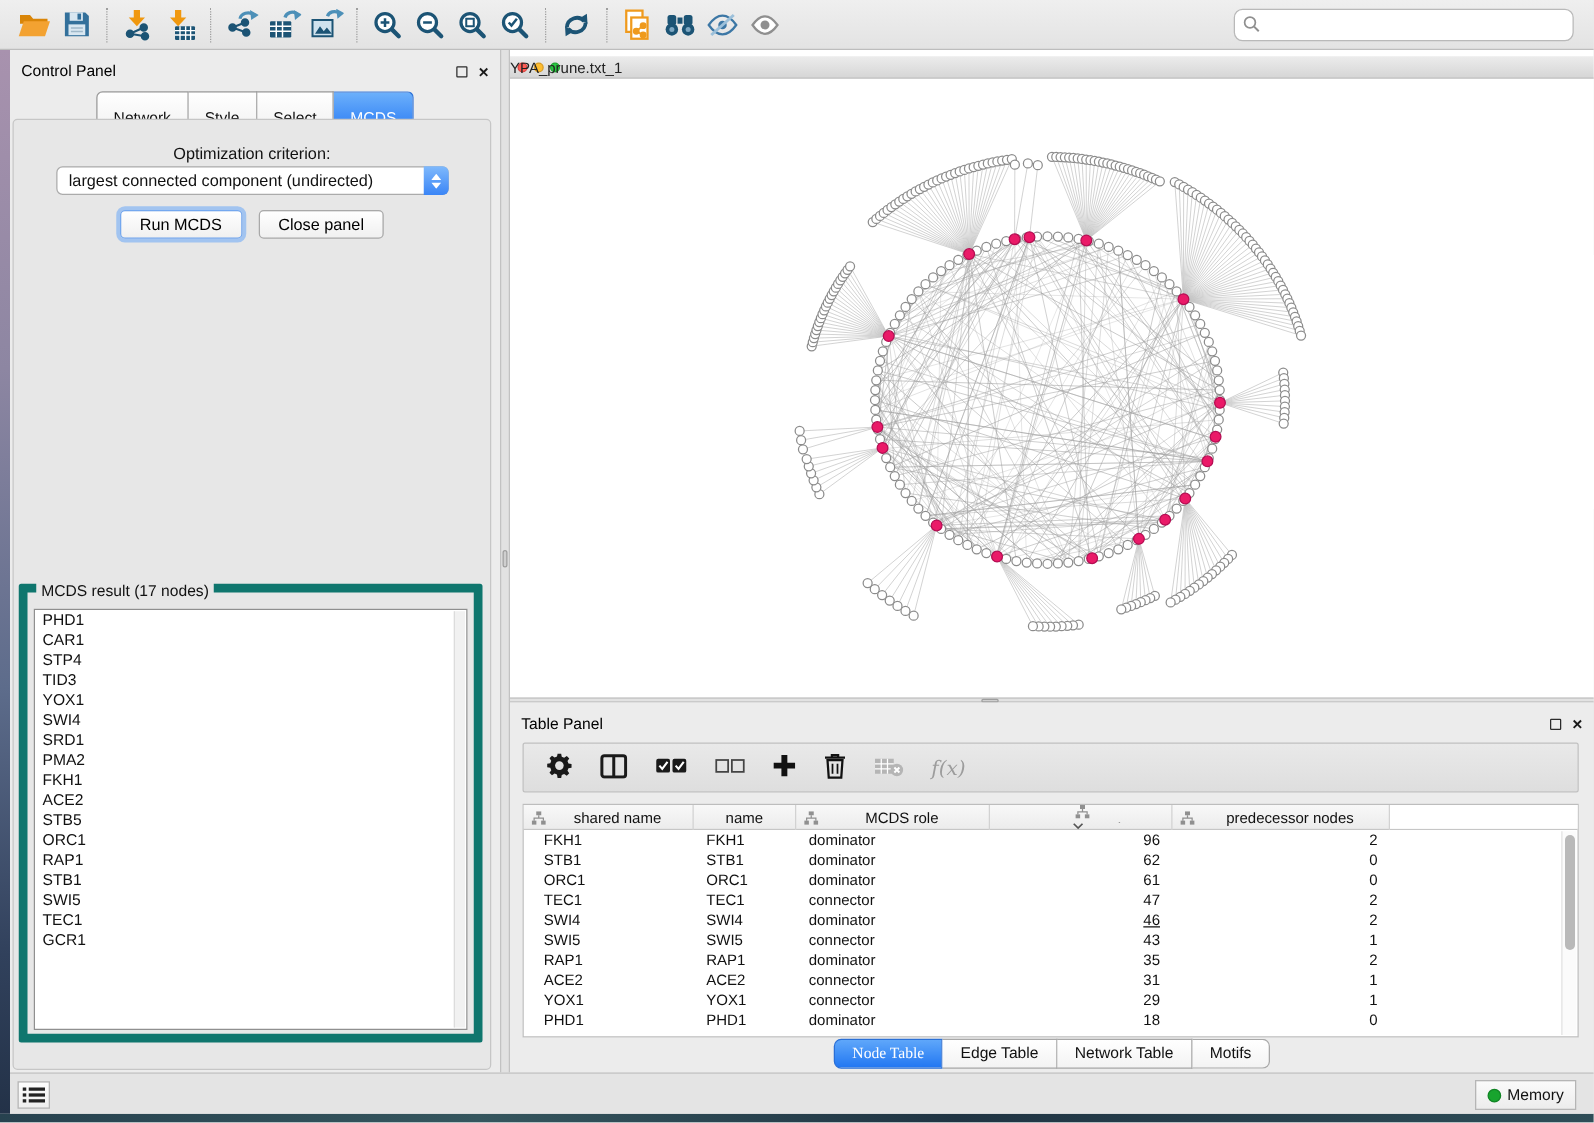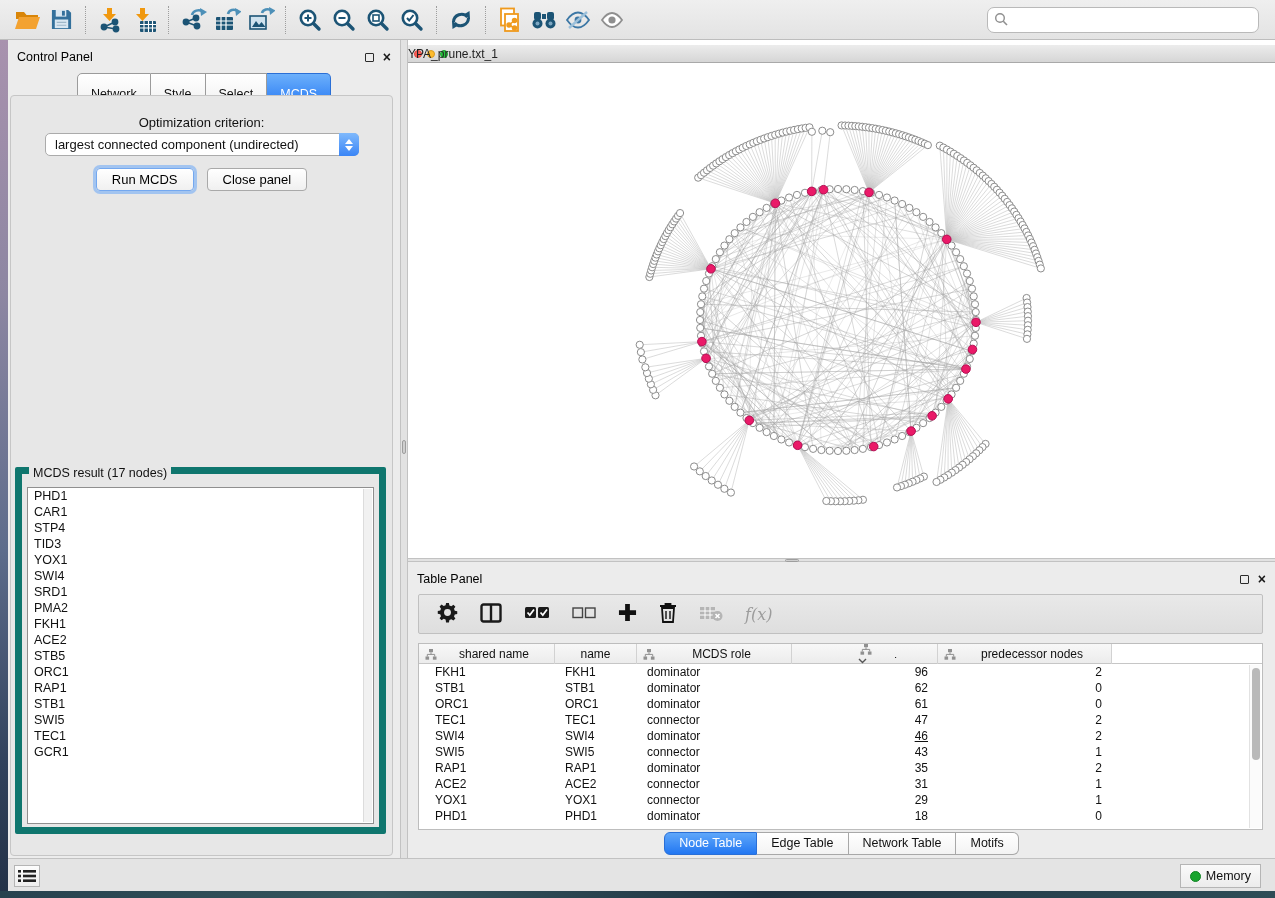--- a/index.html
+++ b/index.html
@@ -92,21 +92,21 @@
   .tr { display:flex; height:16px; line-height:16px; }
   .td { font-size:12px; padding-left:10px; white-space:nowrap; overflow:hidden; }
   .td.first { padding-left:16px; }
   .td.num { text-align:right; padding-left:0; padding-right:10px; }
   #vscroll { position:absolute; top:21px; right:1px; bottom:1px; width:12px; background:#fbfbfb; border-left:1px solid #e2e2e2; }
   #vthumb { position:absolute; left:2px; top:3px; width:8px; height:92px; background:#b9b9b9; border-radius:4px; }
 
   #bottom-tabs { position:absolute; bottom:3px; left:0; right:0; display:flex; justify-content:center; }
   .btab { padding:3px 14px 4px; font-size:12.5px; background:linear-gradient(#ffffff,#f3f3f3);
     border:1px solid #a8a8a8; border-left:none; color:#111; }
-  .btab:first-child { border-left:1px solid #a8a8a8; border-radius:6px 0 0 6px; }
+  .btab:first-child { border-left:1px solid #a8a8a8; border-radius:6px 0 0 6px;font-family:Liberation Serif, serif; }
   .btab:last-child { border-radius:0 6px 6px 0; }
   .btab.active { background:linear-gradient(#5fa7fa,#2277f2); color:#fff; border-color:#2a6fd6; }
 
   
   #statusbar { position:absolute; left:8px; top:858px; right:0; height:33px; background:#e4e4e4; border-top:1px solid #c2c2c2; }
   #list-btn { position:absolute; left:6px; top:6px; width:26px; height:22px; background:linear-gradient(#fdfdfd,#eee);
     border:1px solid #b5b5b5; display:flex; align-items:center; justify-content:center; }
   #memory-btn { position:absolute; right:14px; top:5px; height:24px; padding:0 9px; background:linear-gradient(#fafafa,#ececec);
     border:1px solid #b5b5b5; display:flex; align-items:center; gap:5px; font-size:12.5px; }
   #memory-btn .dot { width:11px; height:11px; border-radius:50%; background:#18a42e; border:1px solid #108424; }

